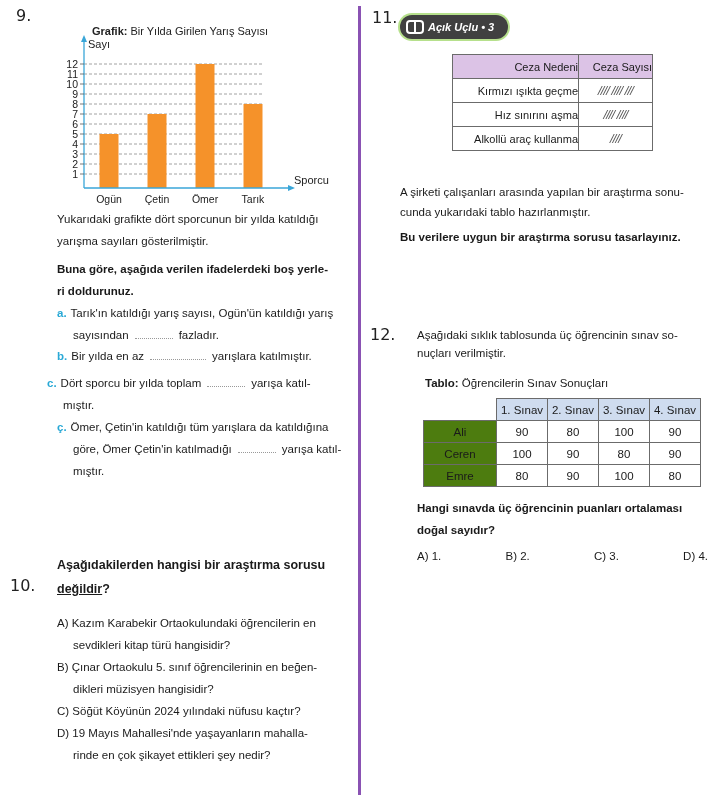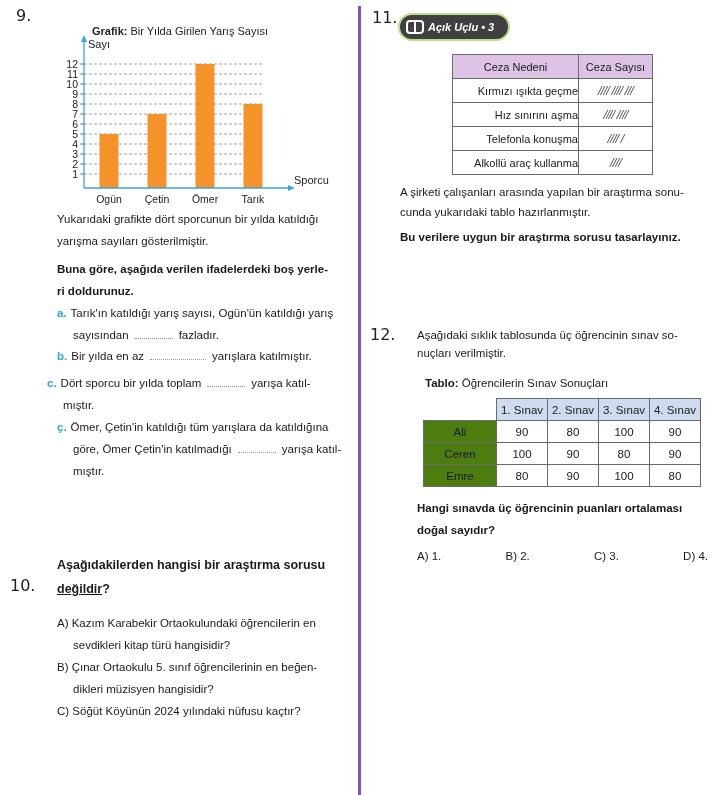--- a/index.html
+++ b/index.html
@@ -21,21 +21,21 @@
 
     
     .badge { position: absolute; left: 400px; top: 15px; height: 24px; width: 108px; background: #404040; border-radius: 12px; box-shadow: 0 0 0 2px #b6e08c; display: flex; align-items: center; padding-left: 6px; }
     .badge-icon { width: 18px; height: 14px; border: 2px solid #fff; border-radius: 4px; position: relative; margin-right: 4px; }
     .badge-icon::after { content: ""; position: absolute; left: 6px; top: 0; width: 2px; height: 10px; background: #fff; }
     .badge-text { color: #fff; font-weight: bold; font-style: italic; font-size: 11px; }
 
     table { border-collapse: collapse; position: absolute; }
     .ceza { left: 452px; top: 54px; width: 201px; }
     .ceza td, .ceza th { border: 1px solid #6b6b6b; font-size: 11px; height: 24px; font-weight: normal; }
-    .ceza th { background: #dcc3e6; text-align: center; }
+    .ceza th { background: #dcc3e6; text-align: right; }
     .ceza td:first-child { padding-left: 5px; text-align: right; width: 126px; }
     .ceza td.tally { text-align: center; font-style: italic; color: #555; letter-spacing: -1px; font-family: "DejaVu Sans", sans-serif; font-size: 11px; }
 
     
     .sinav { left: 423px; top: 398px; }
     .sinav td, .sinav th { border: 1px solid #6b6b6b; font-size: 11.5px; height: 22px; text-align: center; font-weight: normal; }
     .sinav th.col { background: #cfdcef; width: 51px; }
     .sinav th.empty { border: none; background: transparent; width: 73px; }
     .sinav td.rowh { background: #4d7c0f; margin-top: 8px; }
     .sinav td.val { background: #fff; }
@@ -155,20 +155,24 @@
     <div><span>A)</span> <span>Kazım Karabekir Ortaokulundaki öğrencilerin en</span></div>
     <div style="padding-left:16px;">sevdikleri kitap türü hangisidir?</div>
   </div>
   <div>
     <div><span>B)</span> <span>Çınar Ortaokulu 5. sınıf öğrencilerinin en beğen-</span></div>
     <div style="padding-left:16px;">dikleri müzisyen hangisidir?</div>
   </div>
   <div>
     <div><span>C)</span> <span>Söğüt Köyünün 2024 yılındaki nüfusu kaçtır?</span></div>
   </div>
+  <div>
+    <div><span>D)</span> <span>19 Mayıs Mahallesi'nde yaşayanların mahalla-</span></div>
+    <div style="padding-left:16px;">rinde en çok şikayet ettikleri şey nedir?</div>
+  </div>
 </div>
 
 <div class="qnum" style="left:372px; top:8px;">11.</div>
 <div class="badge">
   <span class="badge-icon"></span>
   <span class="badge-text">Açık Uçlu • 3</span>
 </div>
 
 <table class="ceza">
   <tbody>
@@ -176,24 +180,20 @@
     <th>Ceza Nedeni</th>
     <th>Ceza Sayısı</th>
   </tr>
   <tr>
     <td>Kırmızı ışıkta geçme</td>
     <td class="tally">//// //// ///</td>
   </tr>
   <tr>
     <td>Hız sınırını aşma</td>
     <td class="tally">////  ////</td>
-  </tr>
-  <tr>
-    <td>Telefonla konuşma</td>
-    <td class="tally">//// /</td>
   </tr>
   <tr>
     <td>Alkollü araç kullanma</td>
     <td class="tally">////</td>
   </tr>
 </tbody>
   </table>
 
 <div class="p" style="left:400px; top:182px; width:310px; line-height:20px;">
   <div>A şirketi çalışanları arasında yapılan bir araştırma sonu-</div>

